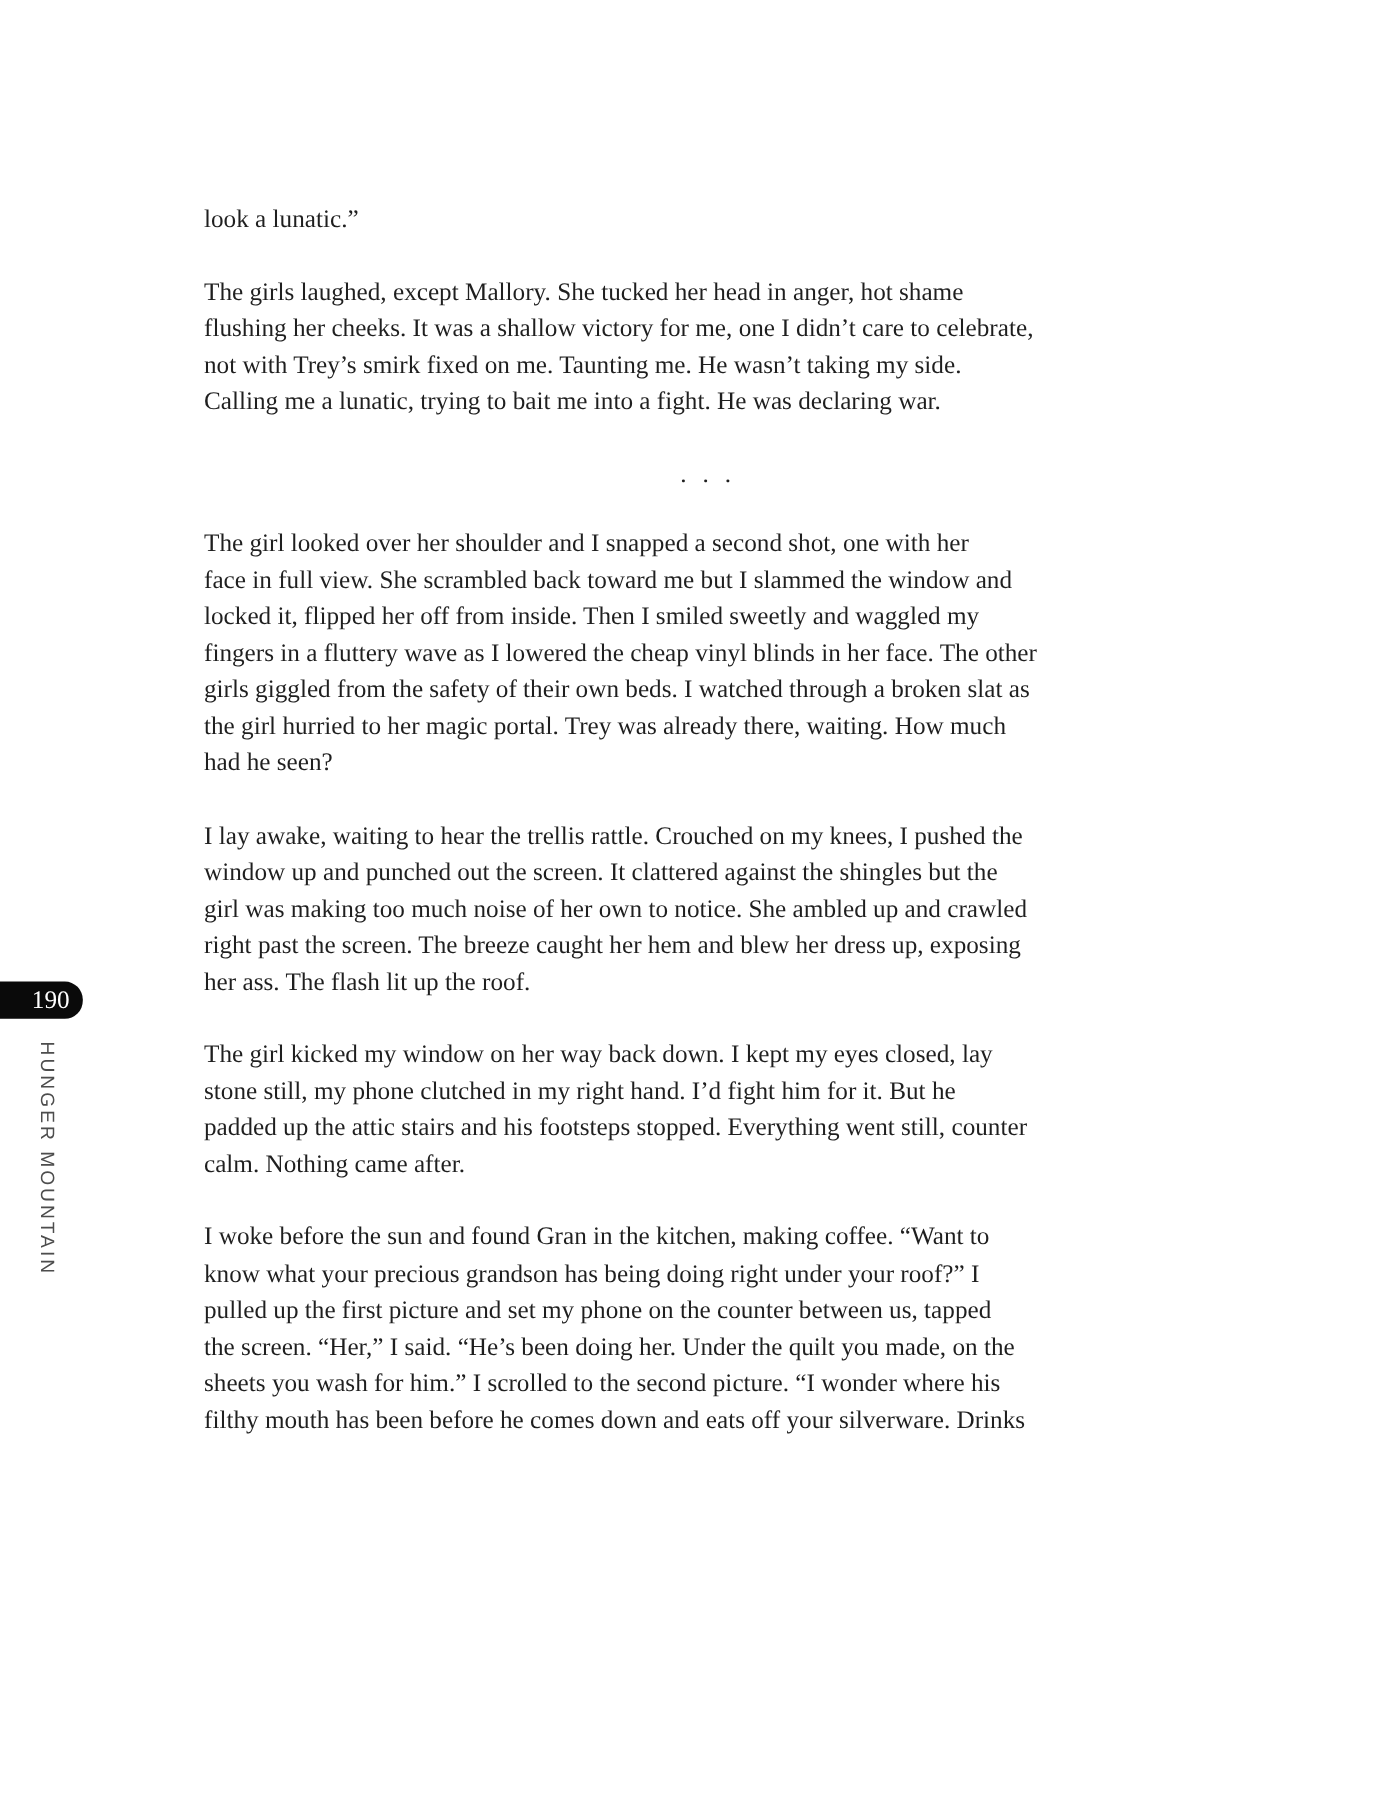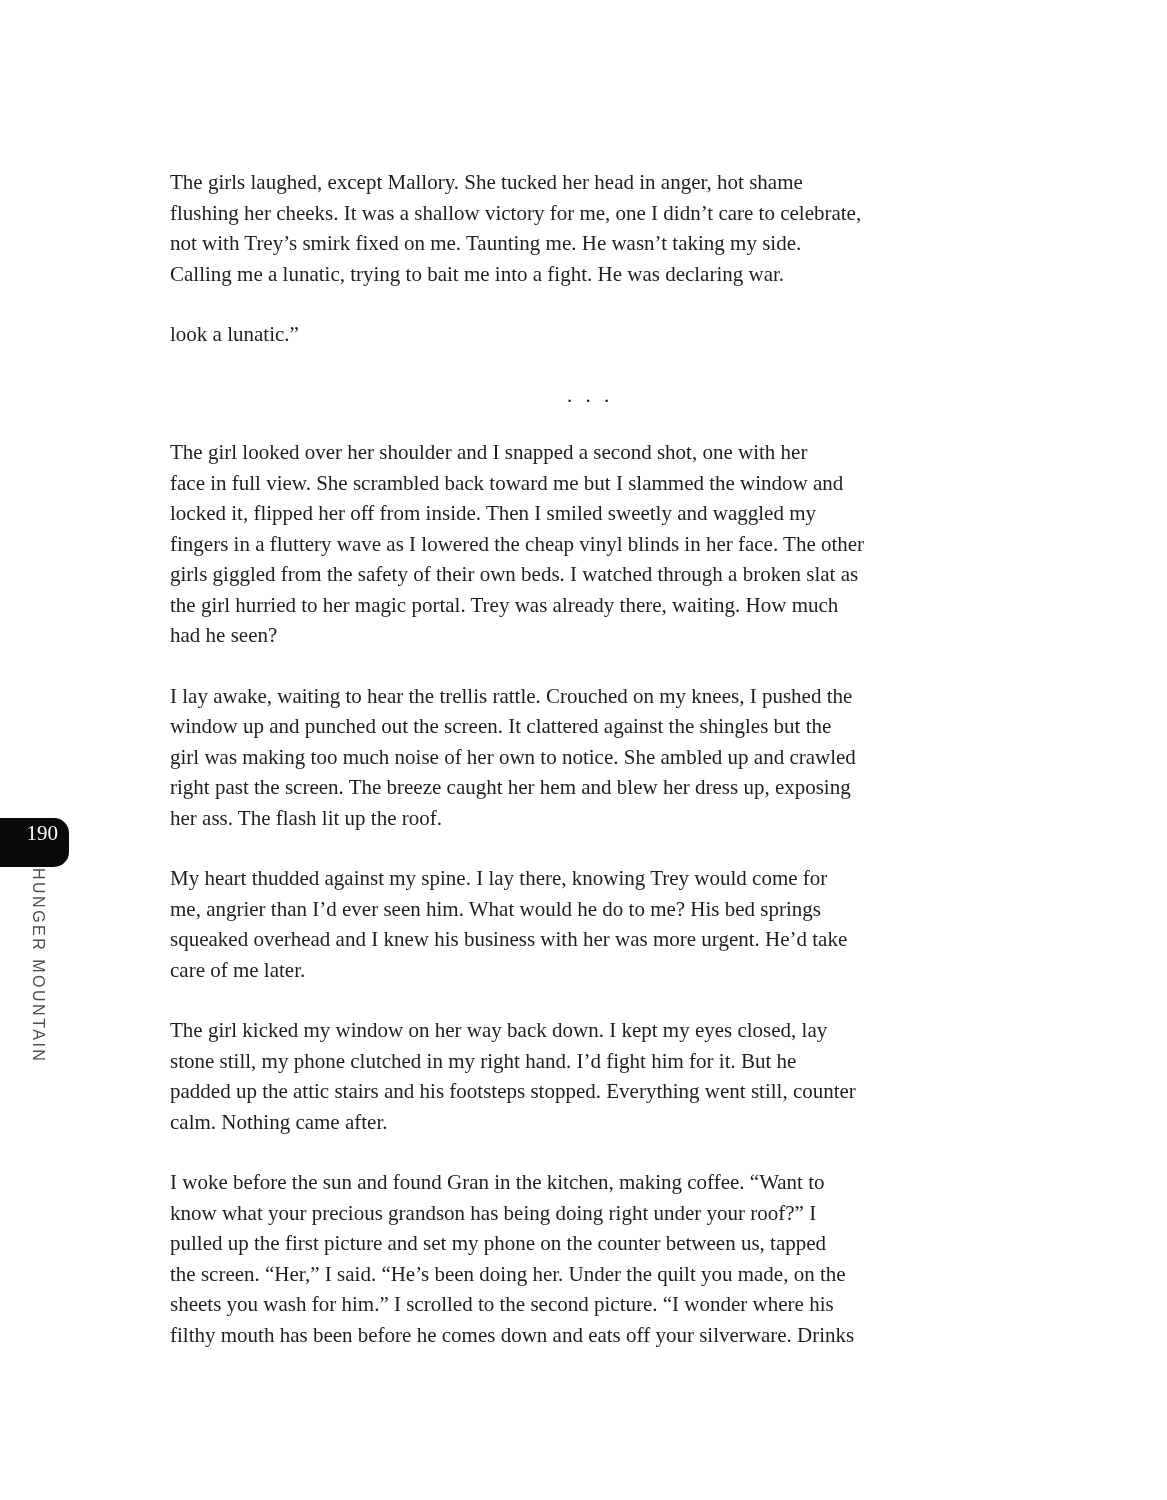--- a/index.html
+++ b/index.html
@@ -31,21 +31,21 @@
     letter-spacing: 4px;
     margin: 2px 0 27px 0;
     font-size: 21px;
     color: #1f1f1f;
   }
   .page-tab {
     position: absolute;
     left: 0;
     top: 818px;
     width: 69px;
-    height: 49px;
+    height: 31px;
     background: #0a0a0a;
     border-radius: 0 15px 15px 0;
     color: #ffffff;
     font-family: "Liberation Serif", serif;
     font-size: 21px;
     line-height: 31px;
     text-align: right;
     padding-right: 11px;
     box-sizing: border-box;
   }
@@ -67,42 +67,38 @@
 
 <div class="page">
 
   <div class="page-tab">
     <span>190</span>
   </div>
 
   <div class="spine-title">HUNGER MOUNTAIN</div>
 
   <div class="text-block">
+    <div class="para">look a lunatic.”</div>
     <div class="para">The girls laughed, except Mallory. She tucked her head in anger, hot shame
 flushing her cheeks. It was a shallow victory for me, one I didn’t care to celebrate,
 not with Trey’s smirk fixed on me. Taunting me. He wasn’t taking my side.
 Calling me a lunatic, trying to bait me into a fight. He was declaring war.</div>
-    <div class="para">look a lunatic.”</div>
     <div class="sep">. . .</div>
     <div class="para">The girl looked over her shoulder and I snapped a second shot, one with her
 face in full view. She scrambled back toward me but I slammed the window and
 locked it, flipped her off from inside. Then I smiled sweetly and waggled my
 fingers in a fluttery wave as I lowered the cheap vinyl blinds in her face. The other
 girls giggled from the safety of their own beds. I watched through a broken slat as
 the girl hurried to her magic portal. Trey was already there, waiting. How much
 had he seen?</div>
     <div class="para">I lay awake, waiting to hear the trellis rattle. Crouched on my knees, I pushed the
 window up and punched out the screen. It clattered against the shingles but the
 girl was making too much noise of her own to notice. She ambled up and crawled
 right past the screen. The breeze caught her hem and blew her dress up, exposing
 her ass. The flash lit up the roof.</div>
-    <div class="para">My heart thudded against my spine. I lay there, knowing Trey would come for
-me, angrier than I’d ever seen him. What would he do to me? His bed springs
-squeaked overhead and I knew his business with her was more urgent. He’d take
-care of me later.</div>
     <div class="para">The girl kicked my window on her way back down. I kept my eyes closed, lay
 stone still, my phone clutched in my right hand. I’d fight him for it. But he
 padded up the attic stairs and his footsteps stopped. Everything went still, counter
 calm. Nothing came after.</div>
     <div class="para">I woke before the sun and found Gran in the kitchen, making coffee. “Want to
 know what your precious grandson has being doing right under your roof?” I
 pulled up the first picture and set my phone on the counter between us, tapped
 the screen. “Her,” I said. “He’s been doing her. Under the quilt you made, on the
 sheets you wash for him.” I scrolled to the second picture. “I wonder where his
 filthy mouth has been before he comes down and eats off your silverware. Drinks</div>

